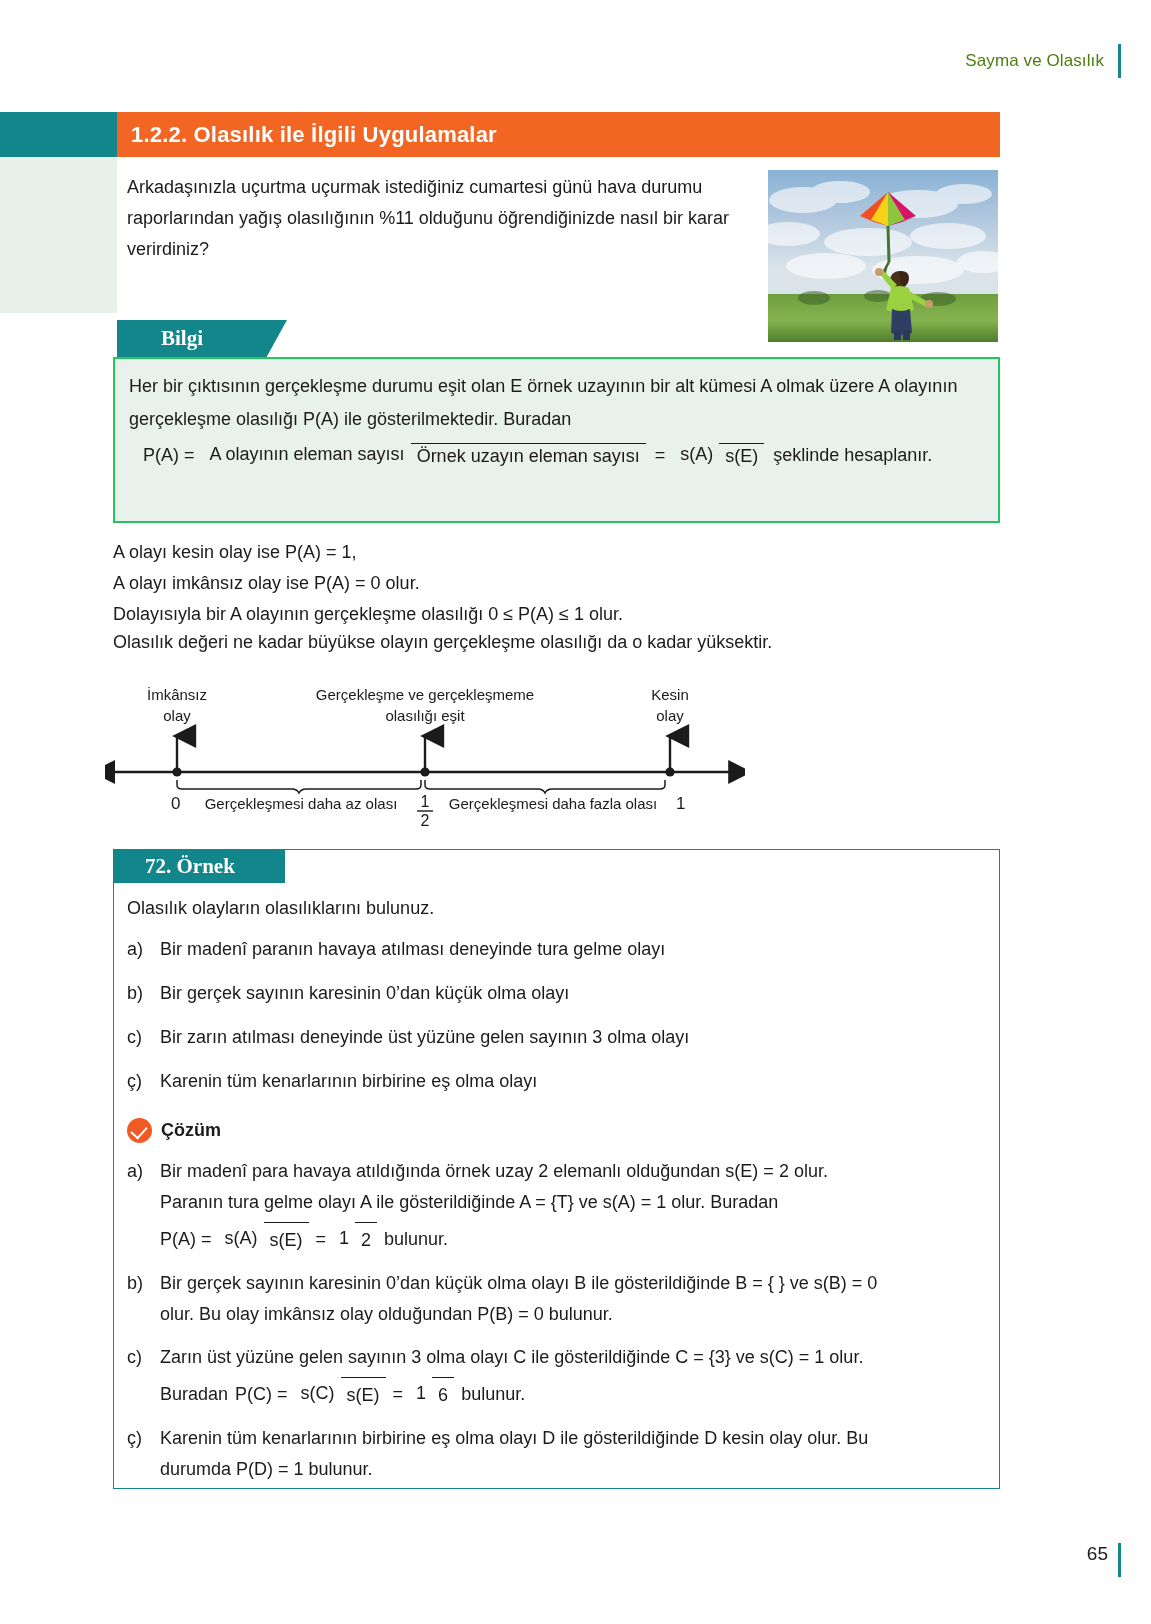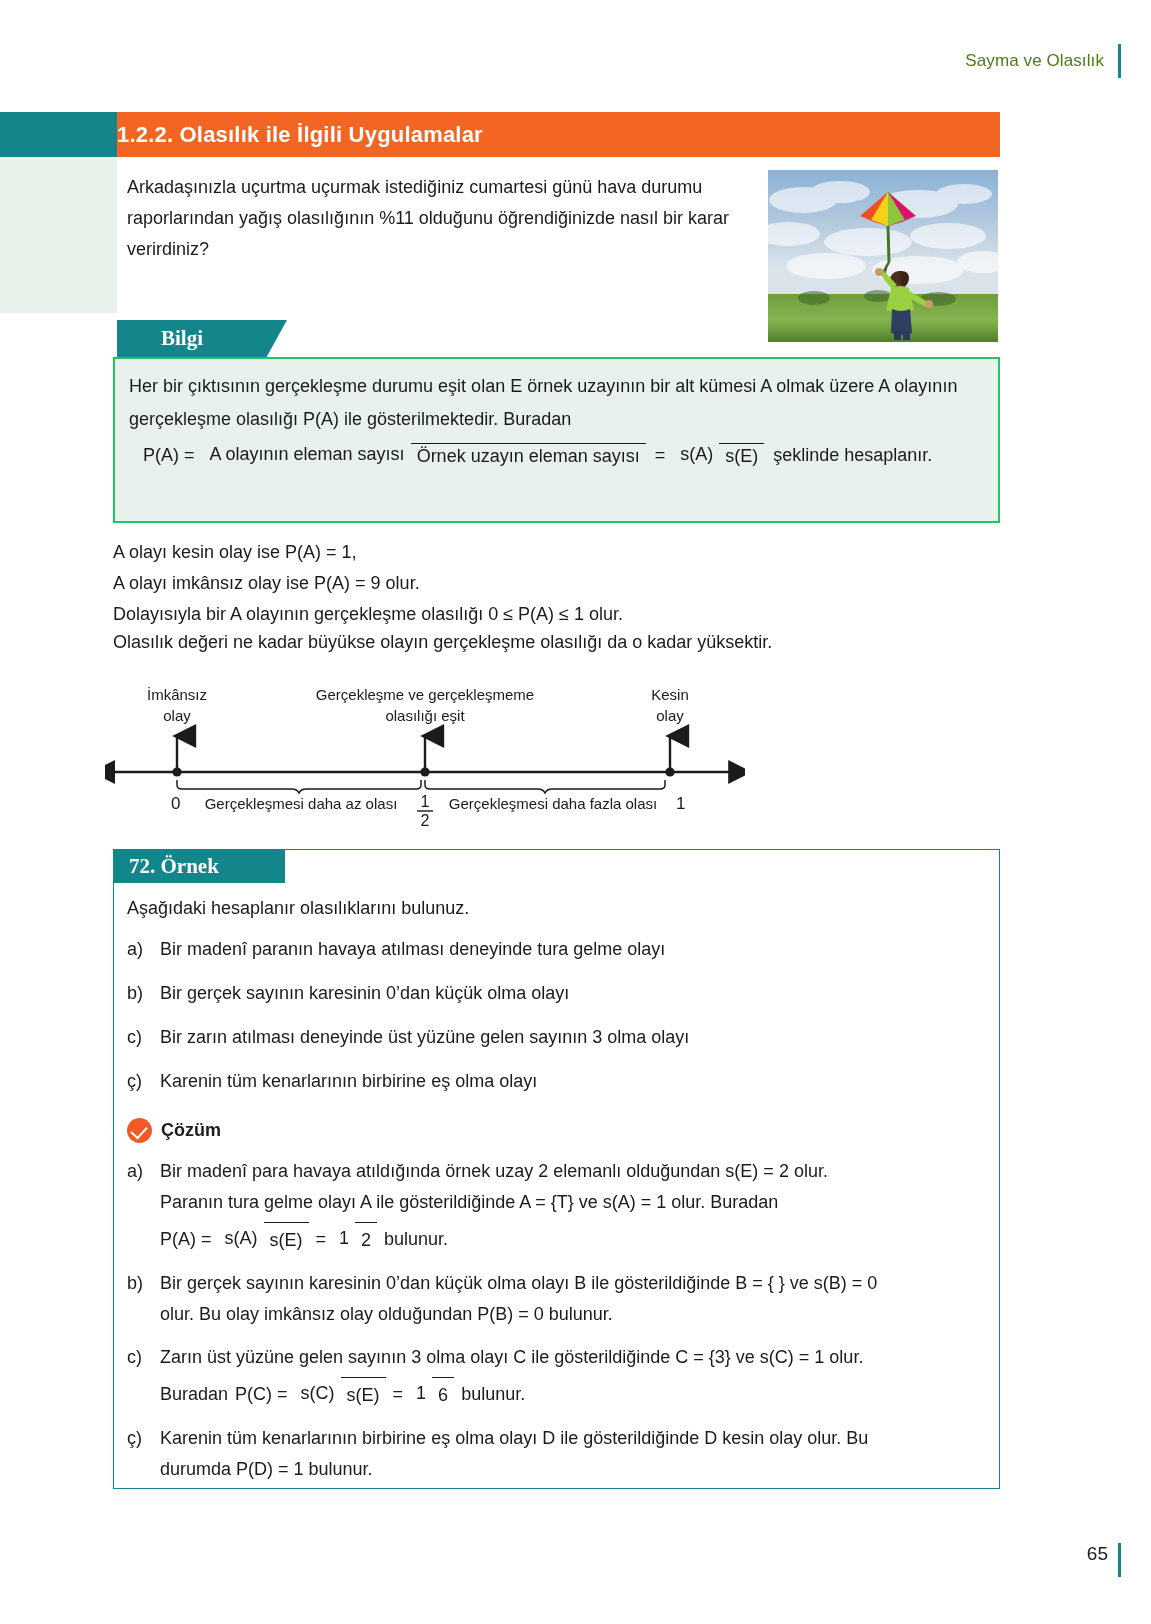--- a/index.html
+++ b/index.html
@@ -33,21 +33,21 @@
 
   
   .section-title {
     position: absolute; left: 117px; top: 112px;
     width: 883px; height: 45px;
     background: #f26522;
     display: flex; align-items: center;
   }
   .section-title-text {
     color: #ffffff; font-size: 22px; font-weight: bold;
-    letter-spacing: .2px;
+    padding-left: 14px; letter-spacing: .2px;
   }
 
   
   .intro {
     position: absolute; left: 127px; top: 172px; width: 625px;
     font-size: 18px; line-height: 31px; color: #1b1b1b;
   }
   .photo {
     position: absolute; left: 768px; top: 170px;
     width: 230px; height: 172px; overflow: hidden;
@@ -100,21 +100,21 @@
   .numline svg { display: block; }
 
   
   .ornek-tab {
     position: absolute; left: 113px; top: 849px;
     width: 172px; height: 34px; background: #12868a;
     display: flex; align-items: center;
   }
   .ornek-tab-text {
     color: #fff; font-family: "Liberation Serif", serif;
-    font-size: 21px; font-weight: bold; padding-left: 16px;
+    font-size: 21px; font-weight: bold; padding-left: 32px;
   }
   .ornek-box {
     position: absolute; left: 113px; top: 849px;
     width: 887px; height: 640px;
     border: 1.5px solid #12868a; background: transparent;
   }
   .ornek-body {
     position: absolute; left: 127px; top: 893px; width: 862px;
     font-size: 18px; line-height: 31px;
   }
@@ -247,21 +247,21 @@
       <span class="frac">
         <span class="num">s(A)</span>
         <span class="den">s(E)</span>
       </span>
       <span>şeklinde hesaplanır.</span>
     </div>
   </div>
 
   <div class="statements">
     <div>A olayı kesin olay ise P(A) = 1,</div>
-    <div>A olayı imkânsız olay ise P(A) = 9 olur.</div>
+    <div>A olayı imkânsız olay ise P(A) = 0 olur.</div>
     <div>Dolayısıyla bir A olayının gerçekleşme olasılığı 0 ≤ P(A) ≤ 1 olur.</div>
   </div>
   <div class="note">Olasılık değeri ne kadar büyükse olayın gerçekleşme olasılığı da o kadar yüksektir.</div>
 
   <div class="numline">
     <svg width="640" height="150" viewBox="0 0 640 150" xmlns="http://www.w3.org/2000/svg">
       <defs>
         <marker id="arrL" markerWidth="12" markerHeight="12" refX="10" refY="5" orient="auto" markerUnits="strokeWidth">
           <path d="M10,0 L0,5 L10,10 z" fill="#1b1b1b"></path>
         </marker>
@@ -306,21 +306,21 @@
       <text x="448" y="133" text-anchor="middle" font-family="Liberation Sans, sans-serif" font-size="15" fill="#1b1b1b">Gerçekleşmesi daha fazla olası</text>
     </svg>
   </div>
 
   <div class="ornek-box"></div>
   <div class="ornek-tab">
     <span class="ornek-tab-text">72. Örnek</span>
   </div>
 
   <div class="ornek-body">
-    <div class="lead">Aşağıdaki hesaplanır olasılıklarını bulunuz.</div>
+    <div class="lead">Olasılık olayların olasılıklarını bulunuz.</div>
 
     <div class="item">
       <span class="marker">a)</span>
       <span class="body">Bir madenî paranın havaya atılması deneyinde tura gelme olayı</span>
     </div>
     <div class="item">
       <span class="marker">b)</span>
       <span class="body">Bir gerçek sayının karesinin 0’dan küçük olma olayı</span>
     </div>
     <div class="item">

